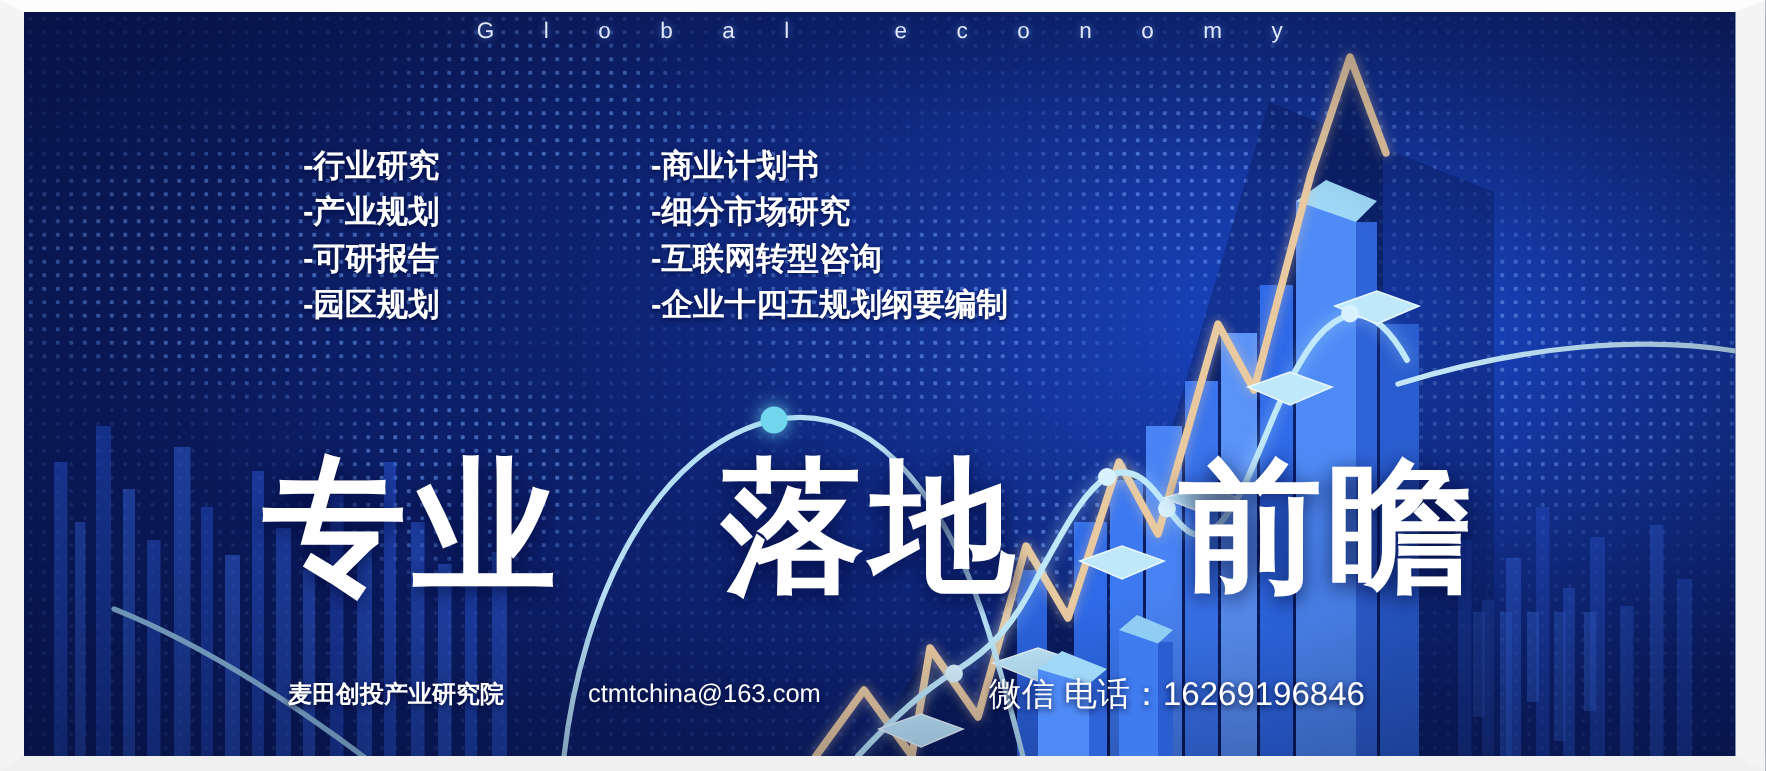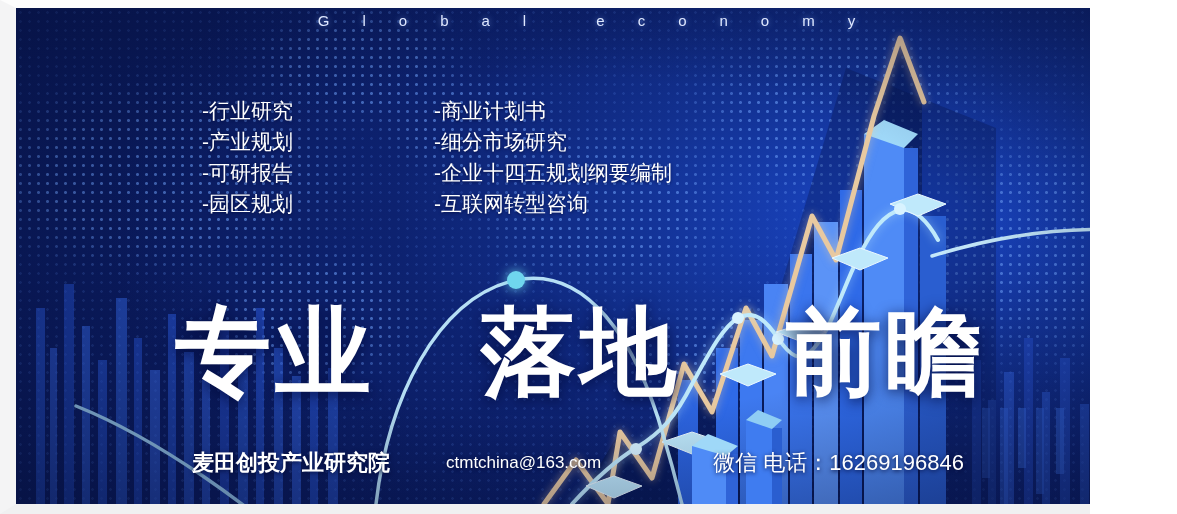--- a/index.html
+++ b/index.html
@@ -1,20 +1,20 @@
 <!DOCTYPE html>
 <html><head>
 <meta charset="utf-8">
 <style>
   html,body{margin:0;padding:0;background:#ffffff;}
   body{font-family:"Liberation Sans","DejaVu Sans",sans-serif;}
 
   #banner{
     position:relative;
-    width:1090px;height:514px;
+    width:1177px;height:514px;
     overflow:hidden;
     background:#0c4a6e;
     box-sizing:border-box;
   }
   
   #frame{
     position:absolute;left:0;top:0;width:1177px;height:514px;
     box-sizing:border-box;
     border-left:16px solid #f4f4f5;
     border-right:20px solid #f4f4f5;
@@ -81,21 +81,21 @@
     color:#dfe8ff;
     font-size:15px;
     letter-spacing:33px;
     text-indent:33px;
     font-weight:400;
     white-space:nowrap;
     text-shadow:0 0 6px rgba(140,180,255,.6);
   }
 
   
-  .svc{position:absolute;color:#ffffff;font-weight:400;font-size:21px;line-height:30px;white-space:nowrap;
+  .svc{position:absolute;color:#ffffff;font-weight:700;font-size:21px;line-height:30px;white-space:nowrap;
        text-shadow:0 1px 3px rgba(0,10,60,.85);}
   #svc-left{left:186px;top:88px;}
   #svc-right{left:418px;top:88px;}
   .svc div{margin-bottom:1px;}
 
   
   .headline{
     position:absolute;left:159px;top:296px;
     font-size:96px;line-height:1;
     font-weight:700;color:#ffffff;
@@ -104,21 +104,21 @@
     z-index:40;
   }
   .headline .gap{display:inline-block;width:44px;}
 
   
   .footer{
     position:absolute;left:176px;top:440px;
     display:flex;align-items:center;
     z-index:45;white-space:nowrap;
   }
-  .footer .f-org{color:#fff;font-size:22px;font-weight:700;text-shadow:0 1px 4px rgba(0,8,50,.9);}
+  .footer .f-org{color:#fff;font-size:16px;font-weight:700;text-shadow:0 1px 4px rgba(0,8,50,.9);}
   .footer .f-mail{color:#fff;font-size:17px;font-weight:400;margin-left:56px;text-shadow:0 1px 4px rgba(0,8,50,.9);}
   .footer .f-phone{color:#fff;font-size:22px;font-weight:400;margin-left:112px;text-shadow:0 1px 4px rgba(0,8,50,.9);}
 
   svg.layer{position:absolute;left:0;top:0;width:1141px;height:496px;}
 </style>
 </head>
 <body>
 
 <div id="banner">
 
@@ -260,22 +260,22 @@
     <div class="svc" id="svc-left">
       <div>-行业研究</div>
       <div>-产业规划</div>
       <div>-可研报告</div>
       <div>-园区规划</div>
     </div>
 
     <div class="svc" id="svc-right">
       <div>-商业计划书</div>
       <div>-细分市场研究</div>
+      <div>-互联网转型咨询</div>
       <div>-企业十四五规划纲要编制</div>
-      <div>-互联网转型咨询</div>
     </div>
 
     <div class="headline">
       <span>专业</span>
       <span class="gap"></span>
       <span>落地</span>
       <span class="gap"></span>
       <span>前瞻</span>
     </div>
 

